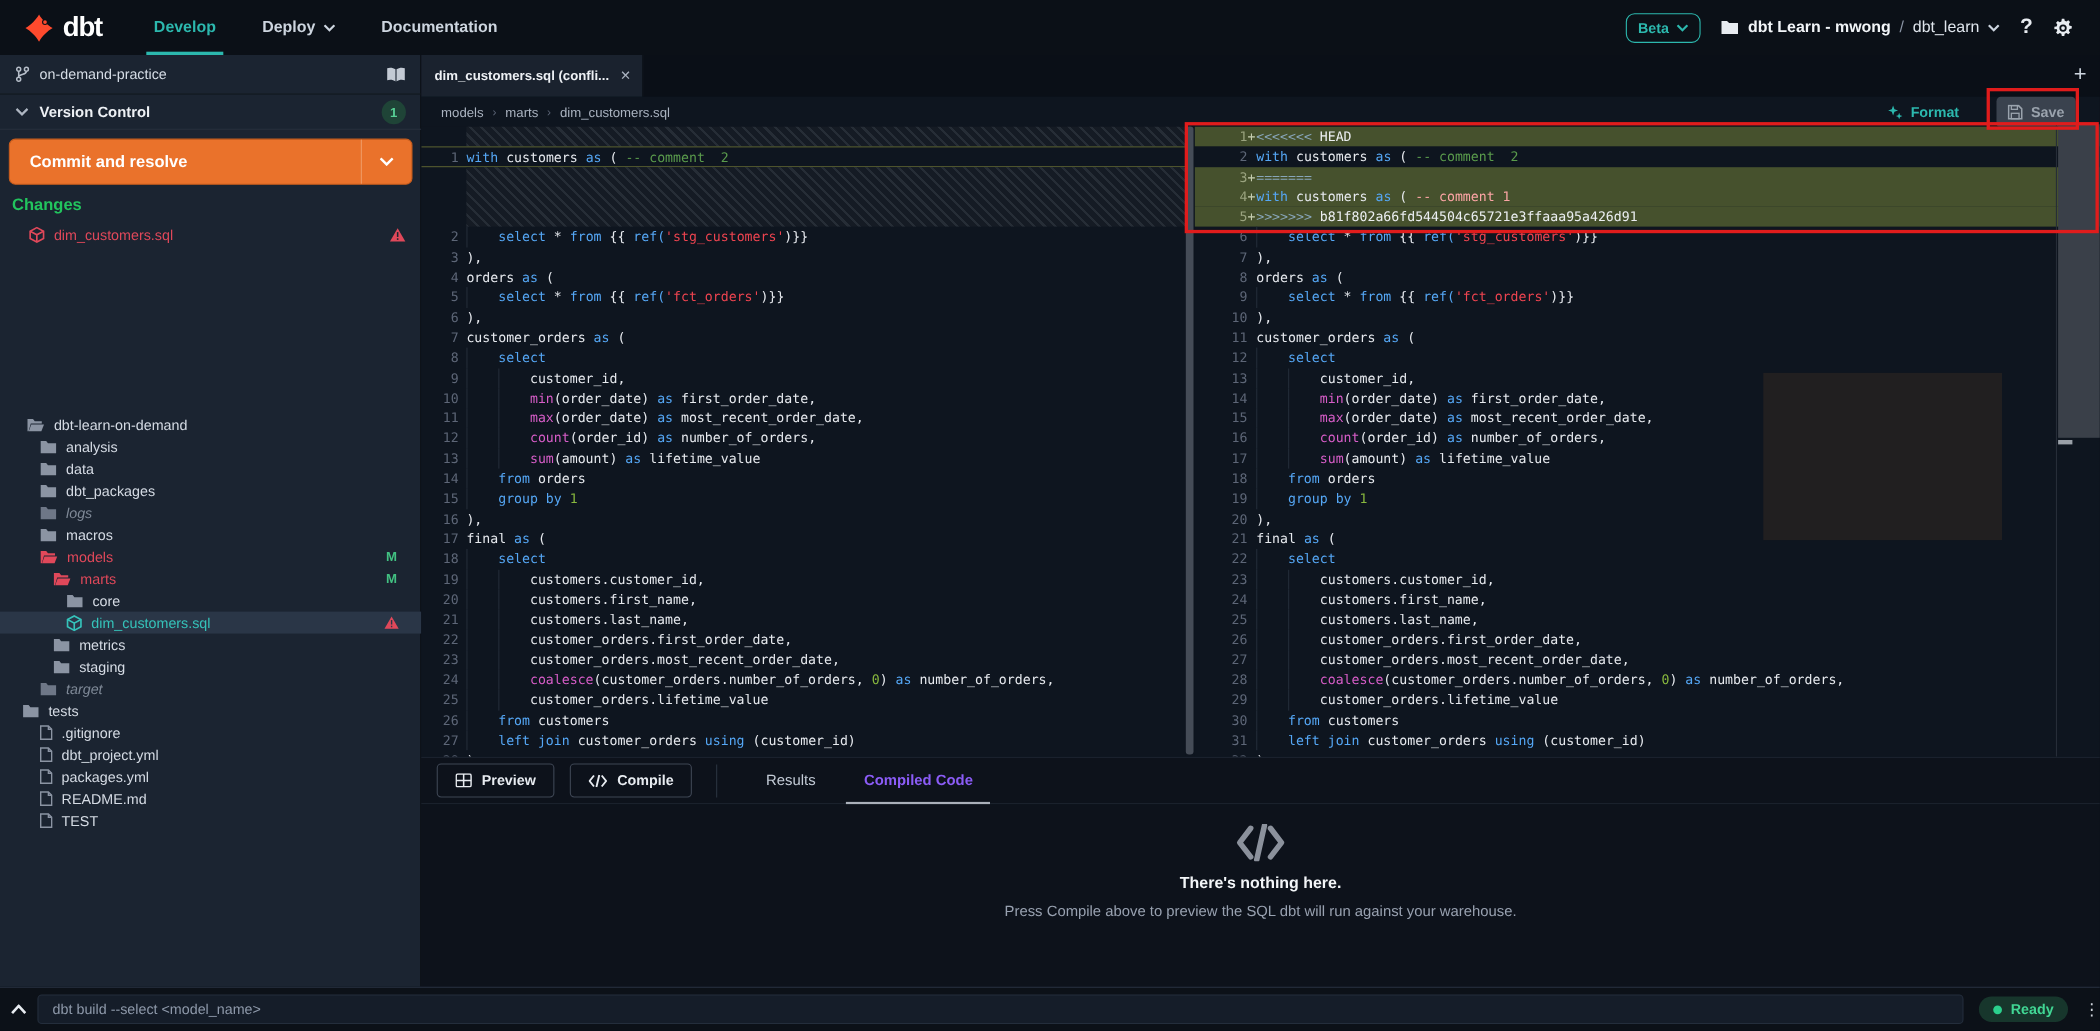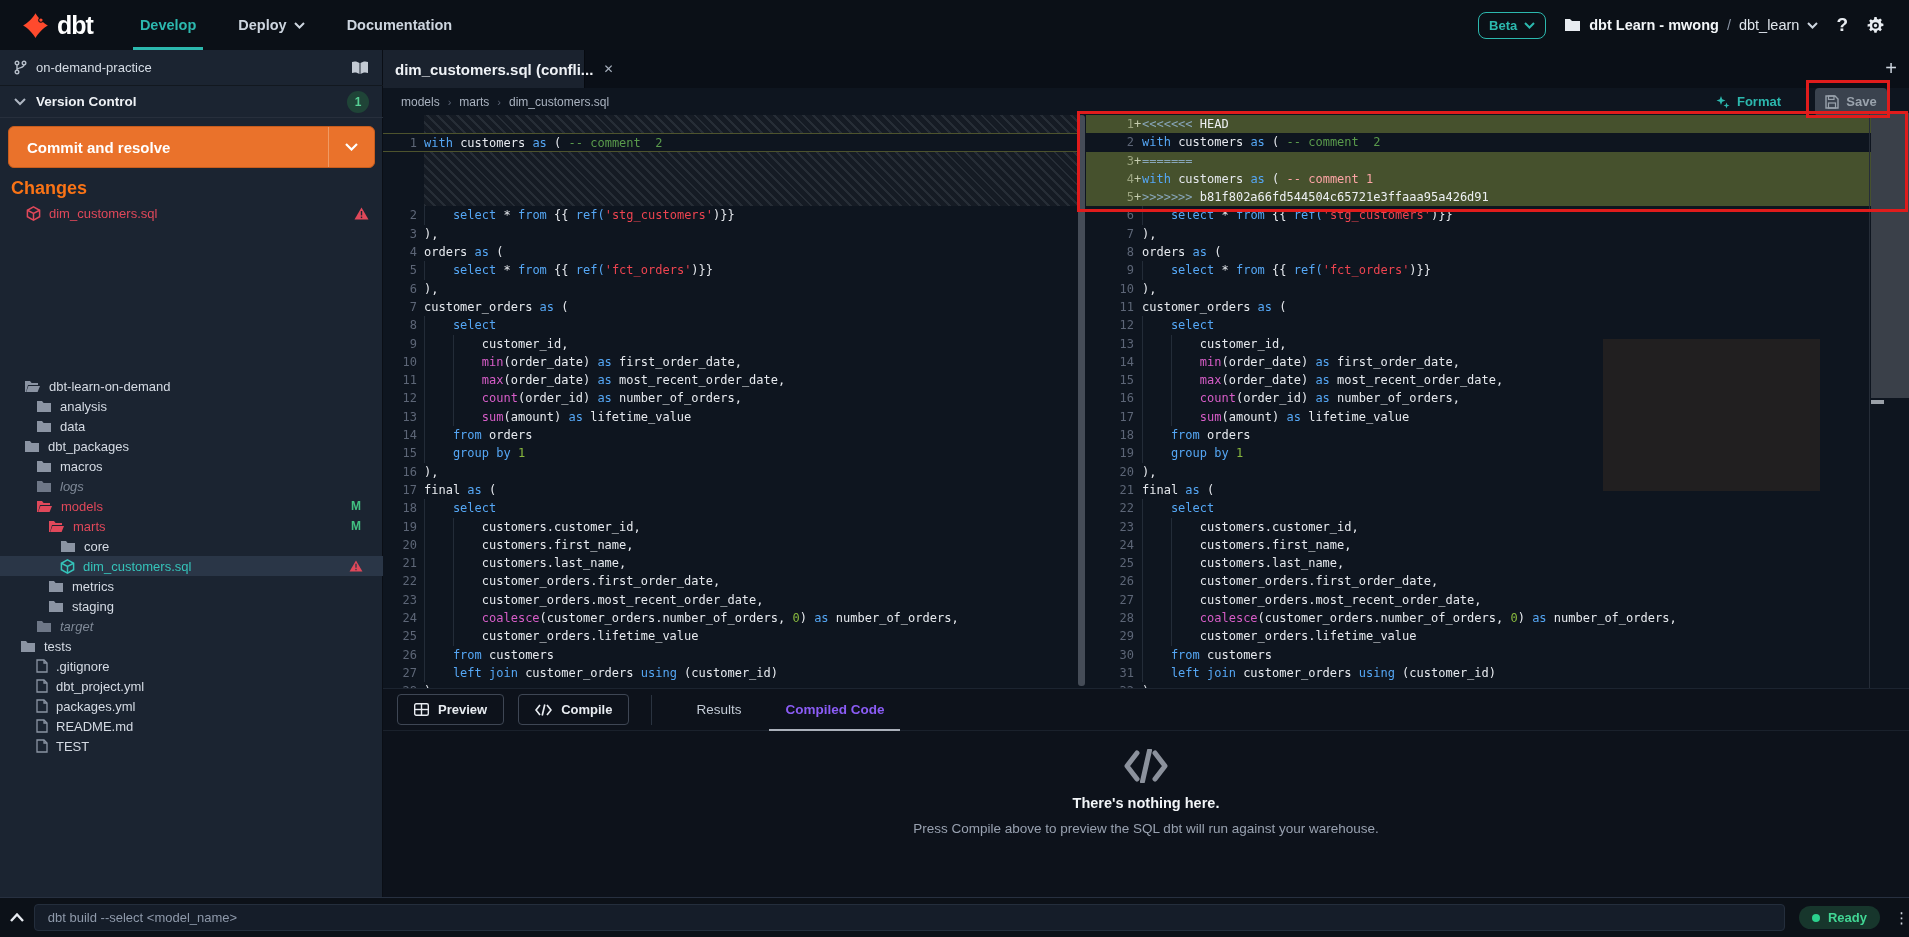--- a/index.html
+++ b/index.html
@@ -30,40 +30,40 @@
   #sidebar { left:0; top:50px; width:383px; height:847px; background:#1b2431; border-right:1px solid #0a0e15; }
   #branch-row { position:absolute; left:0; top:0; width:383px; height:36px; display:flex; align-items:center; padding:0 14px; gap:9px; border-bottom:1px solid #12181f; }
   #branch-name { font-size:13px; color:#d6dde6; }
   #branch-row .right-ic { margin-left:auto; }
   #vc-header { position:absolute; left:0; top:36px; width:383px; height:32px; display:flex; align-items:center; gap:10px; padding:0 14px; border-bottom:1px solid #272f3c; }
   .sec-title { font-size:13.5px; font-weight:bold; color:#eef1f5; }
   #vc-badge { margin-left:auto; width:22px; height:22px; border-radius:50%; background:#1f4437; color:#57d095; font-size:12px; font-weight:bold; display:flex; align-items:center; justify-content:center; }
   #commit-btn { position:absolute; left:8px; top:76px; width:367px; height:42px; background:#ea722b; border:1px solid #c85d1d; border-radius:6px; display:flex; align-items:center; cursor:pointer; }
   #commit-btn .lbl { font-size:15px; font-weight:bold; color:#fff; padding-left:18px; }
   #commit-btn .split { margin-left:auto; width:46px; height:100%; border-left:1px solid #f09a63; display:flex; align-items:center; justify-content:center; }
-  #changes-label { position:absolute; left:11px; top:128px; font-size:18px; font-weight:bold; color:#f97316; }
+  #changes-label { position:absolute; left:11px; top:128px; font-size:15px; font-weight:bold; color:#22c55e; }
   #change-row { position:absolute; left:0; top:152px; width:383px; height:22px; display:flex; align-items:center; gap:8px; padding:0 14px 0 26px; cursor:pointer; }
   #change-name { font-size:13px; color:#e0485a; }
   #change-row .right-ic { margin-left:auto; }
   #fe-header { position:absolute; left:0; top:287px; width:383px; height:33px; display:flex; align-items:center; gap:10px; padding:0 14px; border-top:1px solid #272f3c; border-bottom:1px solid #272f3c; }
   #fe-header .right-ic { margin-left:auto; cursor:pointer; }
   #tree { position:absolute; left:0; top:326px; width:383px; }
   .tree-row { height:20px; display:flex; align-items:center; gap:8px; font-size:13px; color:#d5dbe4; cursor:pointer; position:relative; }
   .tree-row.sel { background:#2a3647; }
   .tree-row .t-label { white-space:nowrap; }
   .tree-row.red .t-label { color:#e0485a; }
   .tree-row.teal .t-label { color:#35c3ba; }
   .tree-row.dim .t-label { color:#7f8997; font-style:italic; }
   .tree-row .t-badge { position:absolute; right:22px; color:#42c182; font-weight:bold; font-size:12px; }
   .tree-row .t-warn { position:absolute; right:20px; }
 
   
   #tabbar { left:383px; top:50px; width:1526px; height:38px; background:#0a0f17; }
   #tab { position:absolute; left:0; top:0; width:202px; height:38px; background:#1a222e; border-right:1px solid #060a10; display:flex; align-items:center; padding:0 12px; gap:10px; cursor:pointer; }
-  #tab-title { font-size:15px; font-weight:bold; color:#eef1f5; white-space:nowrap; }
+  #tab-title { font-size:12px; font-weight:bold; color:#eef1f5; white-space:nowrap; }
   #tab-close { color:#aab3c0; font-size:12px; cursor:pointer; }
   #new-tab { position:absolute; right:12px; top:7px; color:#cdd5df; font-size:20px; cursor:pointer; }
 
   
   #ed-toolbar { left:383px; top:88px; width:1526px; height:27px; background:#0e151f; display:flex; align-items:center; }
   #breadcrumb { display:flex; align-items:center; gap:8px; font-size:12px; color:#aab3c0; padding-left:18px; }
   #breadcrumb .bc-sep { color:#5a6374; font-size:11px; }
   #ed-actions { margin-left:auto; display:flex; align-items:center; gap:34px; padding-right:22px; }
   #format-btn { display:flex; align-items:center; gap:7px; color:#2cb8ae; font-size:13px; font-weight:bold; cursor:pointer; }
   #save-btn { width:72px; height:28px; background:#3a424e; border-radius:4px; display:flex; align-items:center; justify-content:center; gap:7px; color:#9aa3ad; font-size:13px; font-weight:bold; cursor:pointer; }
@@ -255,43 +255,43 @@
           <span class="t-label">analysis</span>
         </div>
         <div class="tree-row" style="padding-left: 36px;">
           <span>
             <svg width="16" height="13" viewBox="0 0 16 13">
               <path d="M1 1 h5 l1.6 2 H15 v9 H1 Z" fill="#8b94a3"></path>
             </svg>
           </span>
           <span class="t-label">data</span>
         </div>
-        <div class="tree-row" style="padding-left: 24px;">
+        <div class="tree-row" style="padding-left: 36px;">
           <span>
             <svg width="16" height="13" viewBox="0 0 16 13">
               <path d="M1 1 h5 l1.6 2 H15 v9 H1 Z" fill="#8b94a3"></path>
             </svg>
           </span>
           <span class="t-label">dbt_packages</span>
         </div>
+        <div class="tree-row dim" style="padding-left: 36px;">
+          <span>
+            <svg width="16" height="13" viewBox="0 0 16 13">
+              <path d="M1 1 h5 l1.6 2 H15 v9 H1 Z" fill="#6e7787"></path>
+            </svg>
+          </span>
+          <span class="t-label">logs</span>
+        </div>
         <div class="tree-row" style="padding-left: 36px;">
           <span>
             <svg width="16" height="13" viewBox="0 0 16 13">
               <path d="M1 1 h5 l1.6 2 H15 v9 H1 Z" fill="#8b94a3"></path>
             </svg>
           </span>
           <span class="t-label">macros</span>
-        </div>
-        <div class="tree-row dim" style="padding-left: 36px;">
-          <span>
-            <svg width="16" height="13" viewBox="0 0 16 13">
-              <path d="M1 1 h5 l1.6 2 H15 v9 H1 Z" fill="#6e7787"></path>
-            </svg>
-          </span>
-          <span class="t-label">logs</span>
         </div>
         <div class="tree-row red" style="padding-left: 36px;">
           <span>
             <svg width="17" height="13" viewBox="0 0 17 13">
               <path d="M1 1 h5 l1.6 2 H14 v2 H4 L2 12 H1 Z" fill="#e0485a"></path>
               <path d="M4.4 6 H16 L13.6 12 H2.2 Z" fill="#e0485a"></path>
             </svg>
           </span>
           <span class="t-label">models</span>
           <span class="t-badge">M</span>

